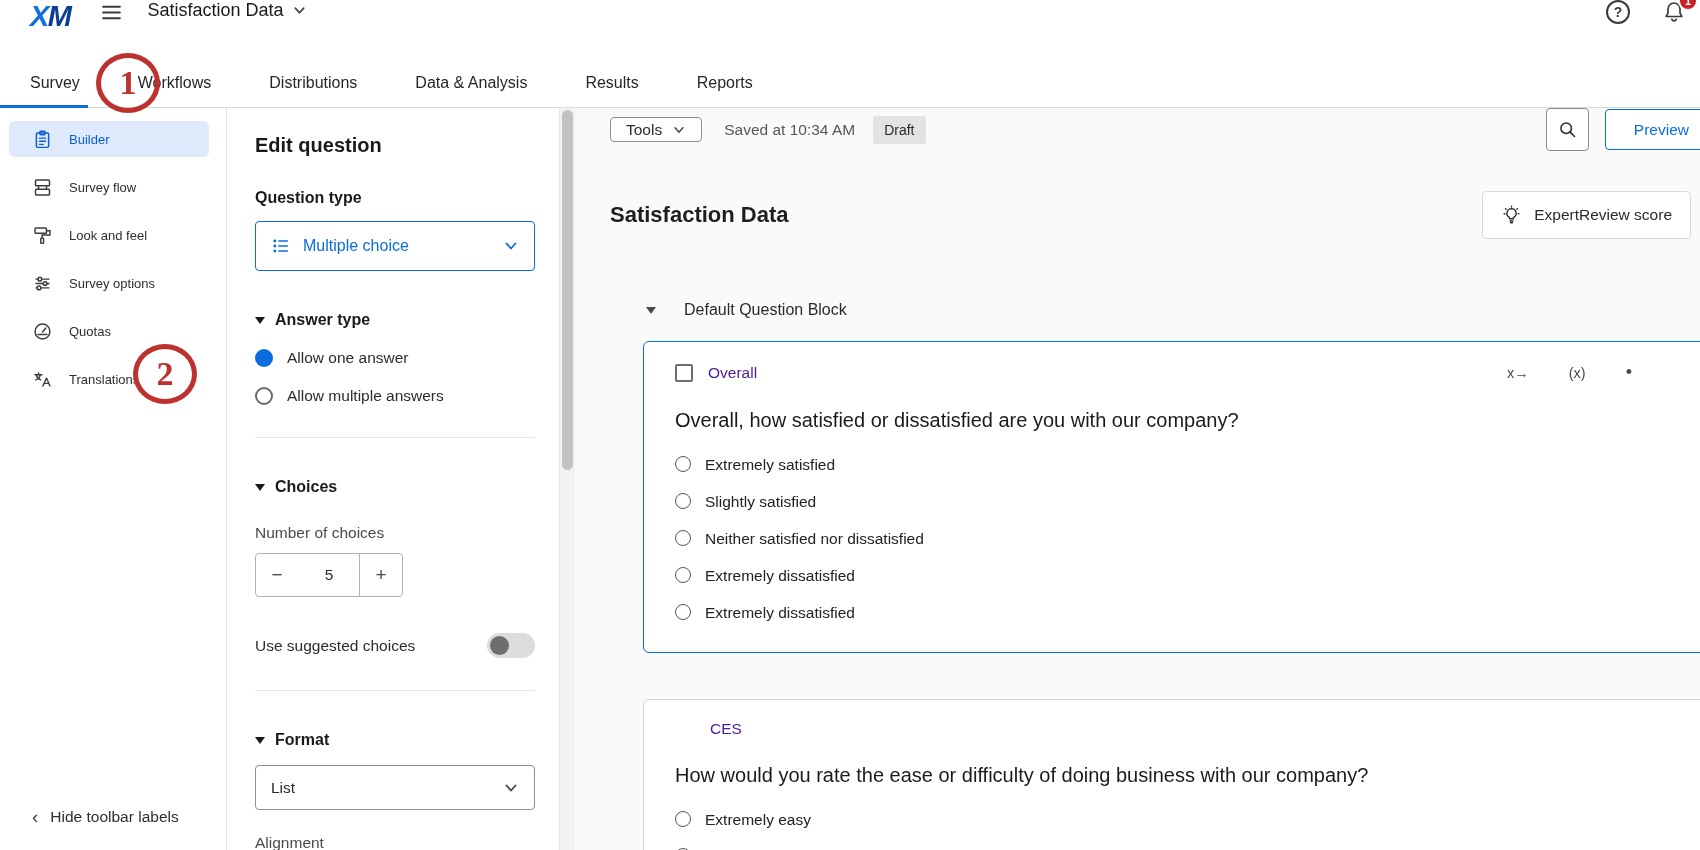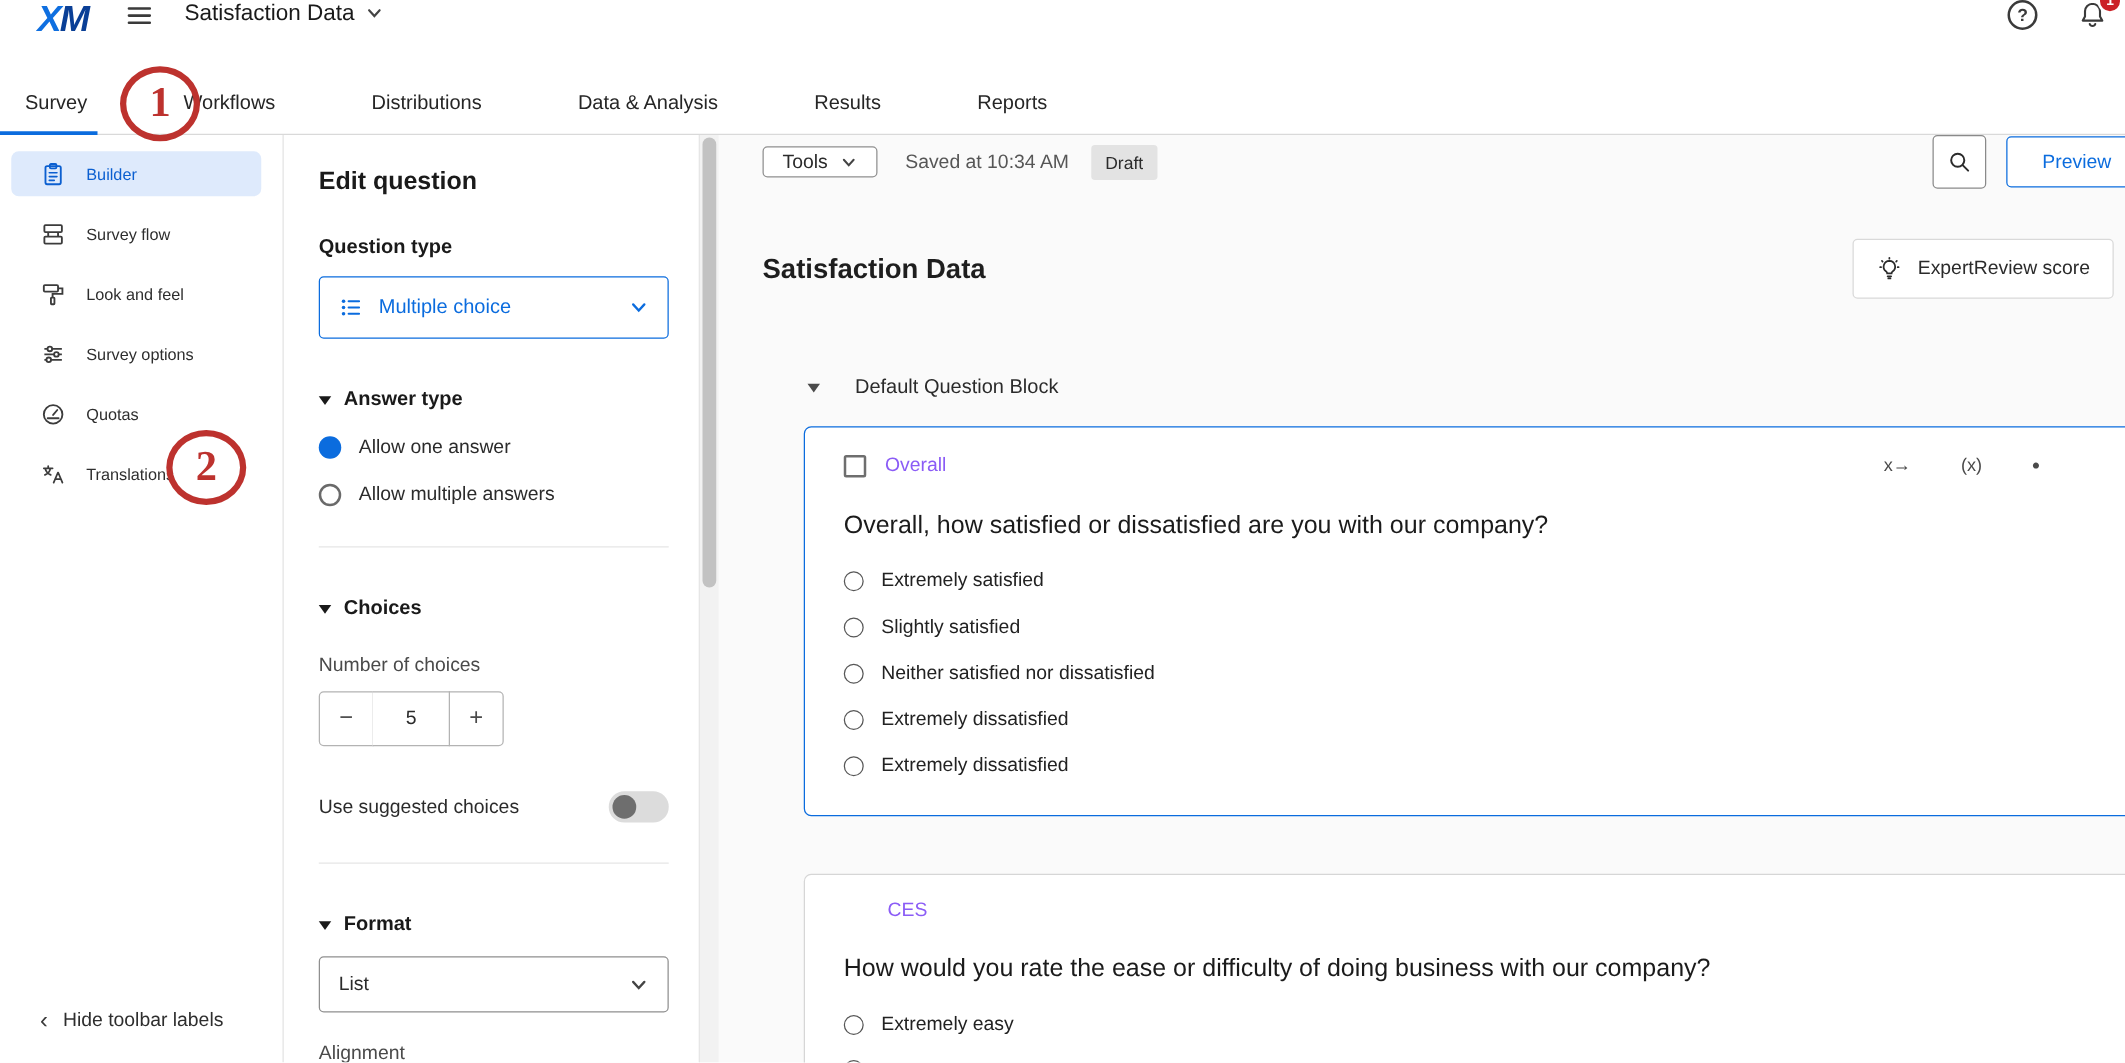--- a/index.html
+++ b/index.html
@@ -14,21 +14,21 @@
   .project-title{font-size:18px;color:#1a1a1a;display:flex;align-items:center;gap:8px}
   .topbar-right{margin-left:auto;display:flex;align-items:center;gap:32px;padding-right:6px}
   .help-icon{width:24px;height:24px;border:2px solid #3a3a3a;border-radius:50%;display:flex;
     align-items:center;justify-content:center;font-size:14px;font-weight:700;color:#3a3a3a}
   .bell-wrap{position:relative;color:#3a3a3a;display:flex}
   .bell-badge{position:absolute;top:-9px;right:-12px;min-width:20px;height:20px;border-radius:50%;
     background:#cb2026;color:#fff;font-size:11px;font-weight:700;display:flex;align-items:center;
     justify-content:center;border:2px solid #fff}
 
   
-  .tabs{height:50px;display:flex;align-items:stretch;padding-left:20px;gap:77px;border-bottom:1px solid #d9d9d9}
+  .tabs{height:50px;display:flex;align-items:stretch;padding-left:30px;gap:58px;border-bottom:1px solid #d9d9d9}
   .tab{font-size:16px;color:#262626;display:flex;align-items:center;position:relative;white-space:nowrap}
   .tab.active::after{content:"";position:absolute;left:-30px;right:-8px;bottom:-1px;height:3px;background:#0b6cde}
 
   
   .content{display:flex;height:742px}
 
   .sidebar{width:227px;flex:none;border-right:1px solid #e3e3e3;padding-top:13px;position:relative;background:#fff}
   .side-item{height:36px;margin:0 0 12px 0;display:flex;align-items:center;gap:16px;padding-left:32px;
     font-size:13px;color:#2e2e2e}
   .side-item svg{flex:none;color:#3c3c3c}
@@ -93,27 +93,27 @@
   .block-head{margin-top:62px;margin-left:36px;display:flex;align-items:center;gap:28px;font-size:16px;color:#2b2b2b}
   .block-caret{width:0;height:0;border-left:5.5px solid transparent;border-right:5.5px solid transparent;
     border-top:7px solid #4a4a4a}
 
   .qcard{margin-left:33px;margin-right:-42px;margin-top:22px;background:#fff;border:1px solid #d6d6d6;
     border-radius:6px;padding:20px 24px 30px 31px}
   .qcard.selected{border:1.5px solid #0b6cde}
   .qcard.second{margin-top:46px;padding-bottom:70px}
   .qcard-head{display:flex;align-items:center}
   .qcheckbox{width:18px;height:18px;border:2px solid #6e6e6e;border-radius:2px;background:#fff;flex:none}
-  .qid{margin-left:15px;font-size:15.5px;color:#8b5cf6}
+  .qid{margin-left:15px;font-size:15.5px;color:#4c1d95}
   .qid.noCheck{margin-left:35px}
   .q-actions{margin-left:auto;display:flex;align-items:center;gap:40px;margin-right:50px;
     font-size:14.5px;color:#4a4a4a}
   .qbody{}
   .qtext{margin-top:26px;font-size:20px;color:#1b1b1b}
-  .opt-row{display:flex;align-items:center;gap:14px;margin-top:19px;font-size:15.5px;color:#222}
+  .opt-row{display:flex;align-items:flex-start;gap:14px;margin-top:19px;font-size:15.5px;color:#222}
   .opt-row.first{margin-top:24px}
   .opt-radio{width:16px;height:16px;border-radius:50%;border:1.5px solid #575757;background:#fff;flex:none}
 
   
   .annotation{position:absolute;width:64px;height:60px;border:5px solid #bd322e;border-radius:50%;
     display:flex;align-items:center;justify-content:center;z-index:60;
     font-family:"Liberation Serif",serif;font-size:34px;font-weight:700;color:#bd322e}
   .ann-1{left:96px;top:53px}
   .ann-2{left:133px;top:344px}
 </style>

